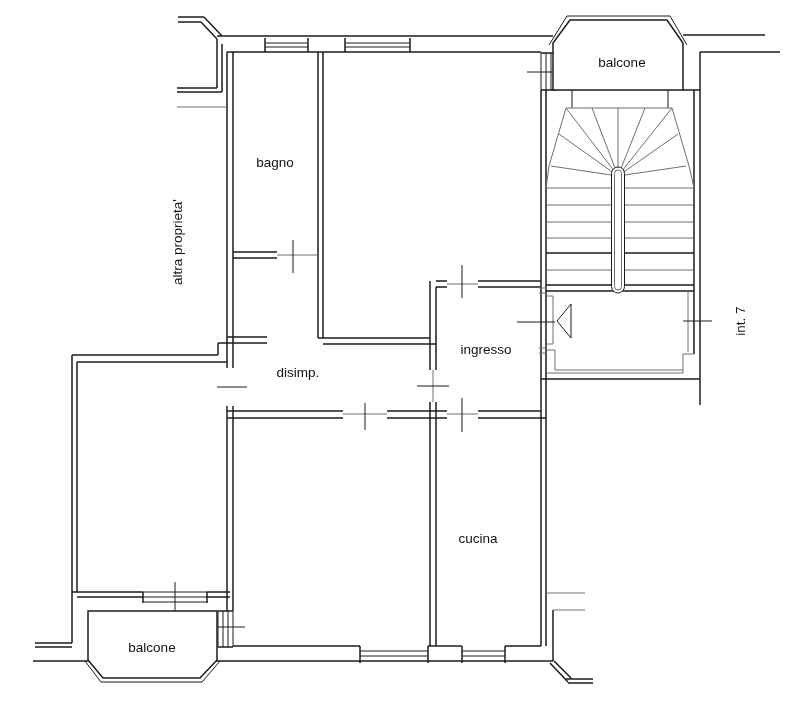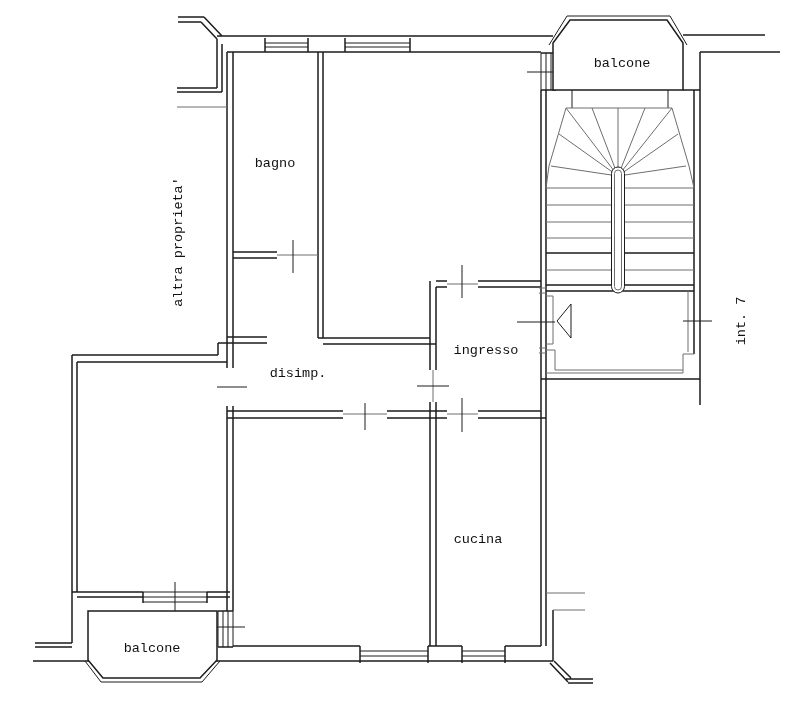--- a/index.html
+++ b/index.html
@@ -1,21 +1,21 @@
 <!DOCTYPE html>
 <html><head>
 <meta charset="utf-8">
 <style>
   html,body{margin:0;padding:0;background:#ffffff;}
   .canvas{
     position:relative;
     width:806px;height:708px;
     background:#ffffff;
     overflow:hidden;
-    font-family:Liberation Mono, monospace;
+    font-family:Liberation Sans, sans-serif;
   }
   svg{display:block;}
   
   .w{stroke:#1c1c1c;stroke-width:1.5;fill:none;stroke-linecap:butt;}
   
   .m{stroke:#1c1c1c;stroke-width:1;fill:none;stroke-linecap:butt;}
   
   .t{stroke:#6e6e6e;stroke-width:1;fill:none;stroke-linecap:butt;}
   .fillw{fill:#ffffff;}
   text{font-size:13.5px;fill:#111111;}

